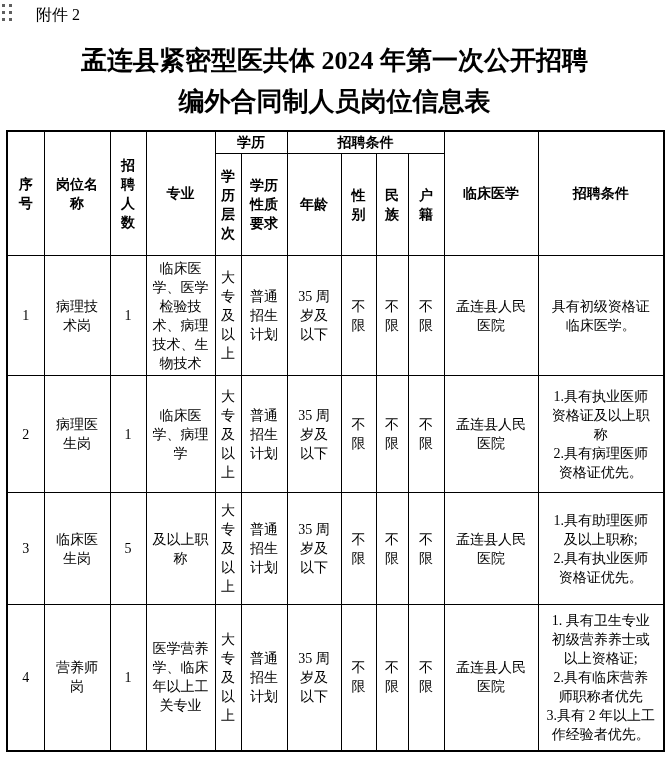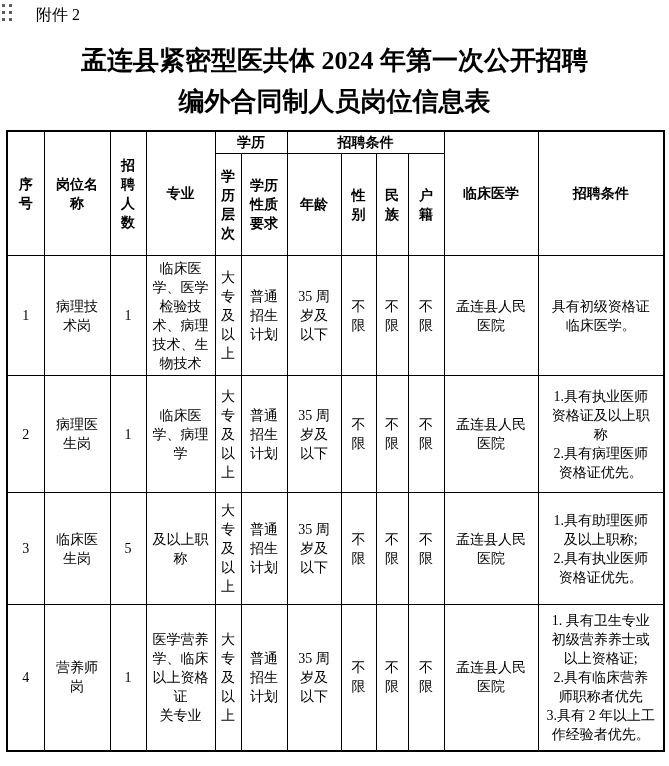--- a/index.html
+++ b/index.html
@@ -203,21 +203,21 @@
 资格证优先。</td>
   </tr>
 
   <tr class="r4">
     <td>4</td>
     <td>营养师
 岗</td>
     <td>1</td>
     <td>医学营养
 学、临床
-以上资格证
+年以上工
 关专业</td>
     <td>大
 专
 及
 以
 上</td>
     <td>普通
 招生
 计划</td>
     <td>35 周

